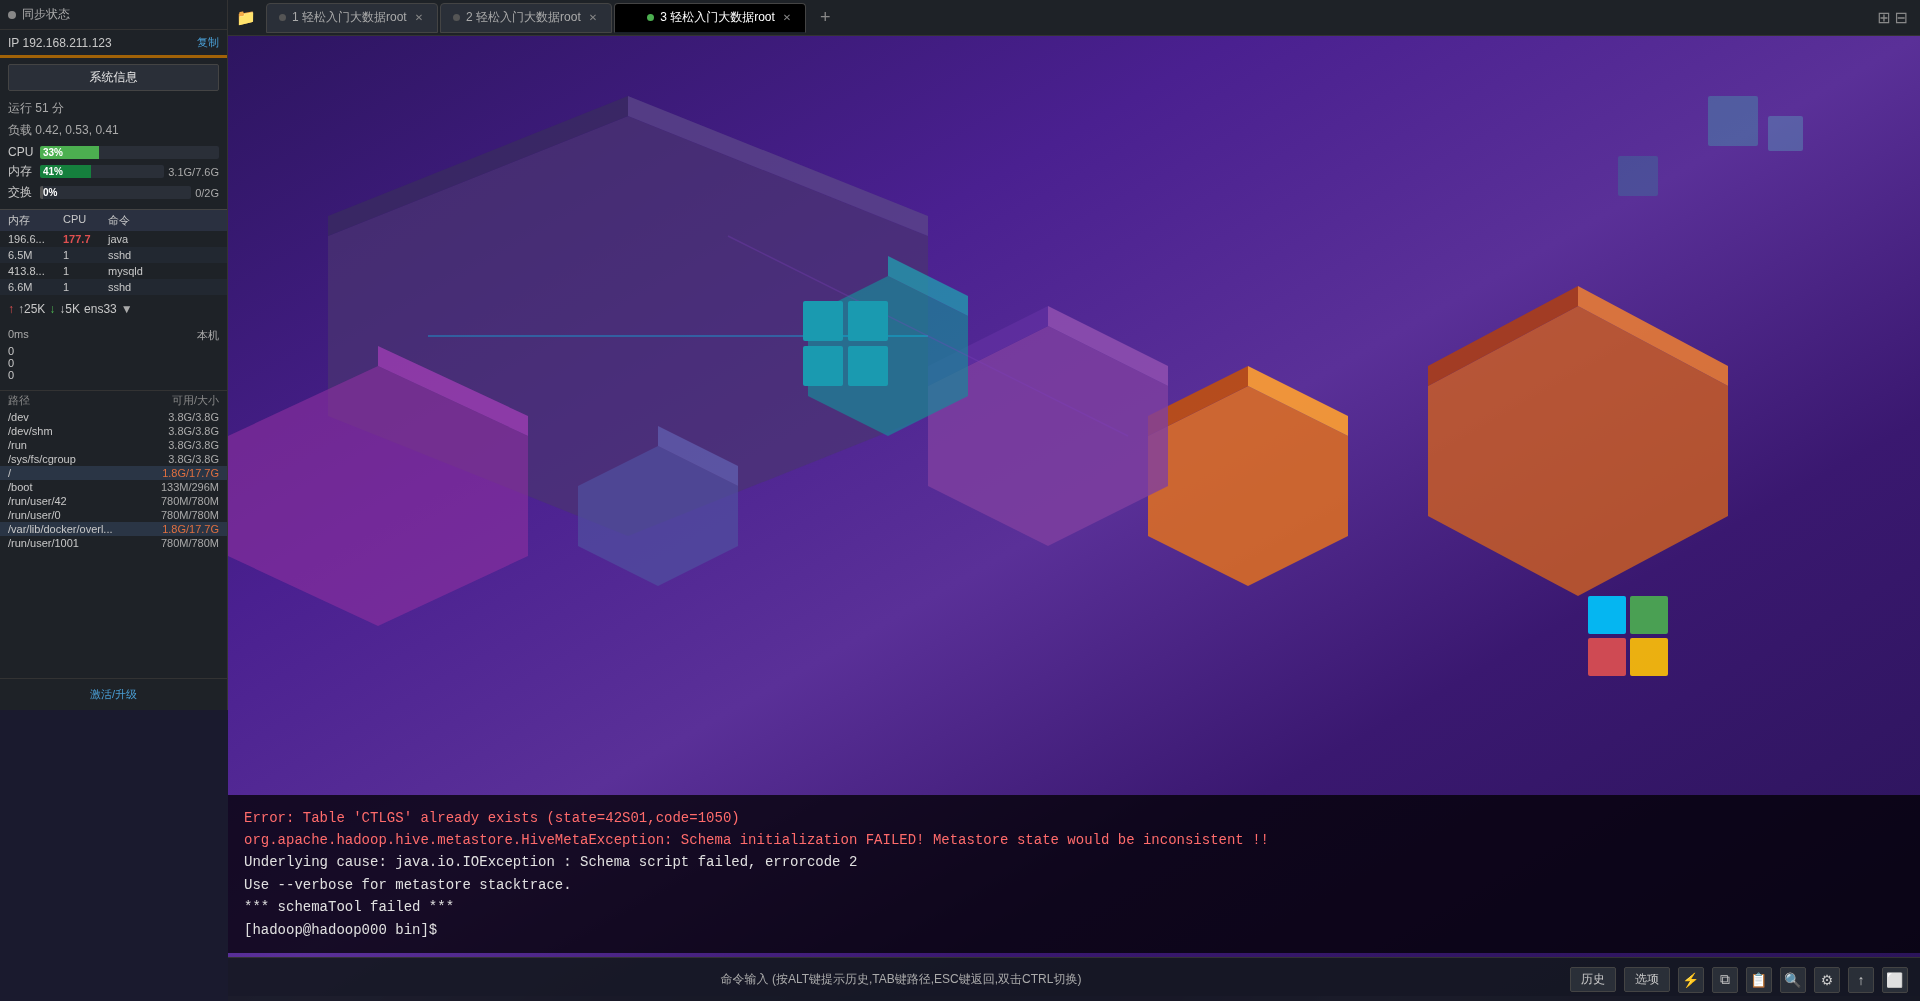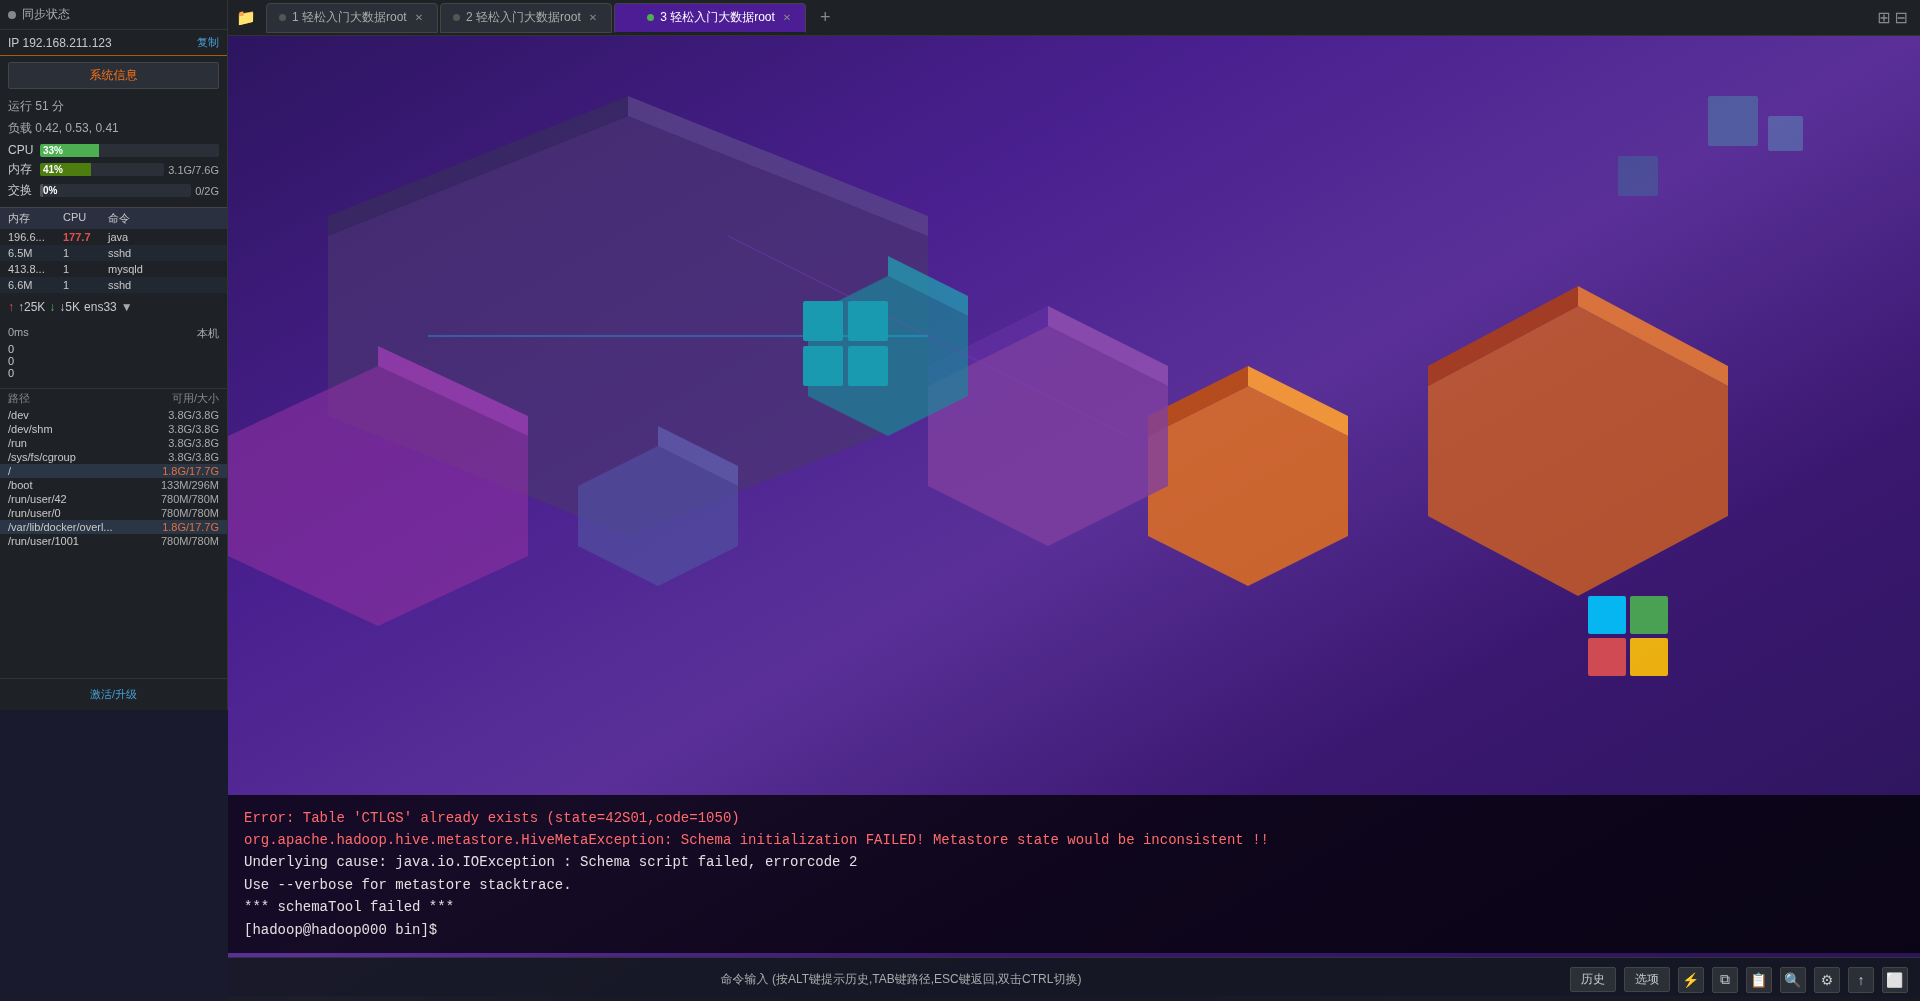--- a/index.html
+++ b/index.html
@@ -34,33 +34,33 @@
       margin-right: 6px;
     }
 
     .ip-row {
       display: flex;
       justify-content: space-between;
       align-items: center;
       padding: 5px 8px;
       font-size: 12px;
       color: #c8c8c8;
-      border-bottom: 1px solid #a16207;
+      border-bottom: 3px solid #a16207;
     }
     .copy-btn {
       color: #4a9fd5;
       cursor: pointer;
       font-size: 11px;
     }
 
     .sys-info-btn {
       margin: 6px 8px;
       background: #2a2f38;
       border: 1px solid #444;
-      color: #f97316;
+      color: #e5e5e5;
       padding: 4px 0;
       text-align: center;
       cursor: pointer;
       font-size: 12px;
       border-radius: 2px;
     }
 
     .runtime-row {
       padding: 3px 8px;
       color: #aaa;
@@ -90,21 +90,21 @@
     .metric-bar {
       height: 100%;
       display: flex;
       align-items: center;
       padding-left: 3px;
       font-size: 10px;
       color: #fff;
       font-weight: bold;
     }
     .bar-green { background: #4caf50; }
-    .bar-orange { background: #4d7c0f; }
+    .bar-orange { background: #15803d; }
     .bar-gray { background: #555; }
     .metric-value { font-size: 11px; color: #aaa; white-space: nowrap; }
 
     
     .proc-table-header {
       display: flex;
       background: #2a3040;
       padding: 3px 8px;
       margin-top: 6px;
       font-size: 11px;
@@ -237,21 +237,21 @@
       background: #2a2f38;
       border: 1px solid #444;
       border-radius: 4px 4px 0 0;
       font-size: 12px;
       color: #aaa;
       cursor: pointer;
       gap: 6px;
       white-space: nowrap;
     }
     .tab.active {
-      background: #4c1d95;
+      background: #000000;
       color: #fff;
       border-bottom: 1px solid #1a1f28;
       padding-left: 32px;
     }
     .tab-dot { width: 7px; height: 7px; border-radius: 50%; background: #555; }
     .tab.active .tab-dot { background: #4caf50; }
     .tab-close {
       color: #888;
       font-size: 10px;
       cursor: pointer;

